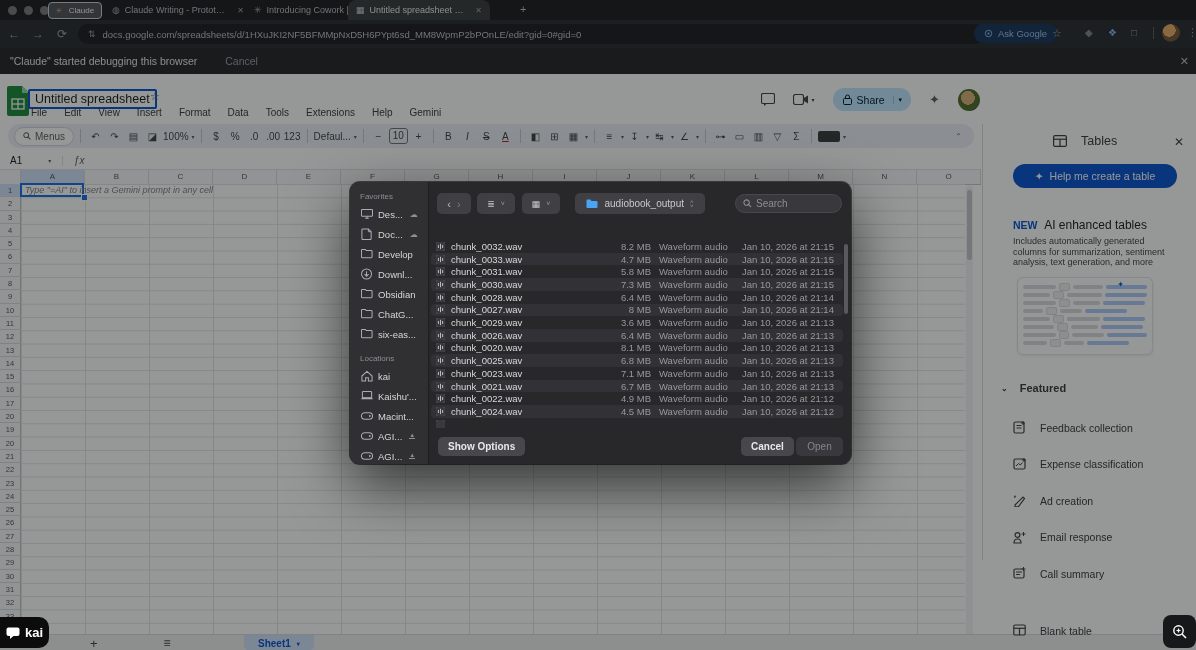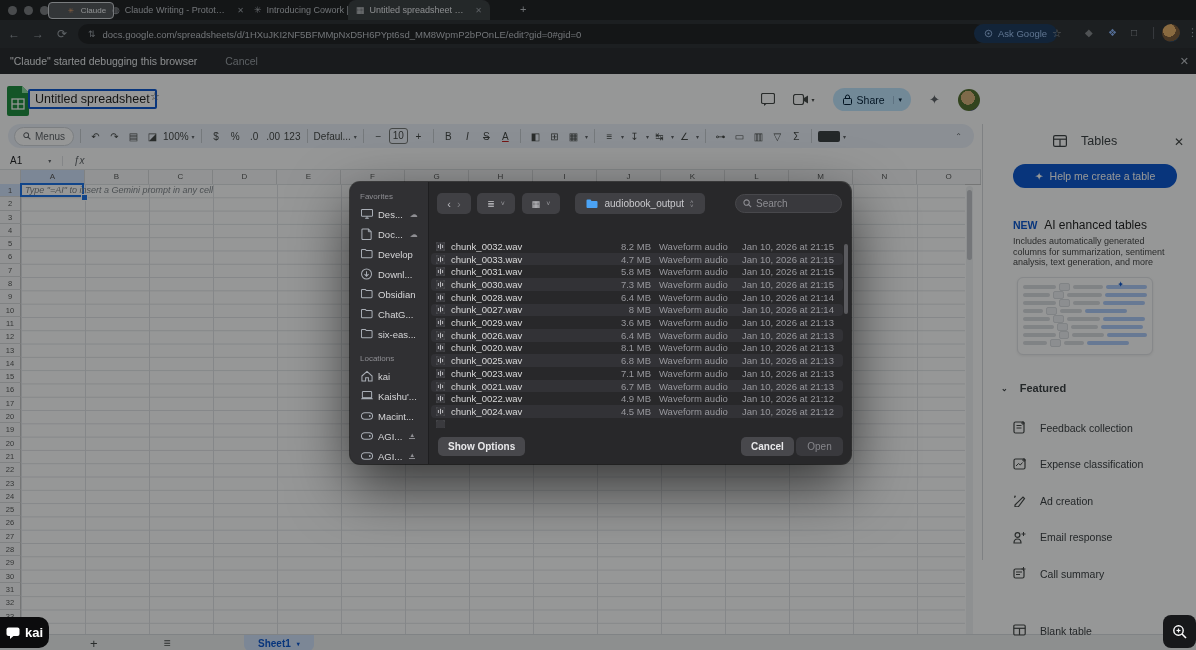--- a/index.html
+++ b/index.html
@@ -11,21 +11,21 @@
   
   #tabstrip{left:0;top:0;width:1196px;height:20px;background:#202124;}
   .tlight{width:9px;height:9px;border-radius:50%;background:#7a7d80;display:inline-block;margin-right:7px;}
   .tab{position:absolute;top:0;height:20px;display:flex;align-items:center;gap:5px;
     color:#bdc1c6;font-size:9px;padding:0 8px;white-space:nowrap;}
   .tab.active{background:#3c4043;border-radius:8px 8px 0 0;color:#e8eaed;}
   .tab .ticon{font-size:9px;opacity:.85;}
   .tab .tclose{font-size:8px;color:#9aa0a6;margin-left:4px;}
   .pinned-tab{position:absolute;left:48px;top:2px;width:52px;height:15px;border:1px solid #cfd2d6;
     border-radius:4px;background:#55585c;display:flex;align-items:center;justify-content:center;gap:7px;
-    color:#f1f3f4;font-size:8px;padding-left:12px;}
+    color:#f1f3f4;font-size:8px;}
   #navbar{left:0;top:20px;width:1196px;height:28px;background:#2e3134;display:flex;align-items:center;}
   .navico{color:#9aa0a6;font-size:12px;width:24px;text-align:center;}
   #urlpill{position:absolute;left:78px;top:4px;width:888px;height:20px;background:#202124;border-radius:11px;
     display:flex;align-items:center;color:#bdc1c6;font-size:9.5px;padding:0 10px;gap:7px;overflow:hidden;white-space:nowrap;}
   #askgoogle{position:absolute;left:974px;top:4px;height:19px;border-radius:10px;background:#1c3a5e;
     color:#9fc2f2;font-size:9.5px;display:flex;align-items:center;gap:5px;padding:0 10px;}
   #banner{left:0;top:48px;width:1196px;height:26px;background:#292a2d;display:flex;align-items:center;}
   #banner .btext{color:#e8eaed;font-size:10.5px;margin-left:10px;}
   #banner .bcancel{color:#9aa0a6;font-size:10.5px;margin-left:28px;}
   #banner .bclose{position:absolute;right:7px;color:#bdc1c6;font-size:11px;}
@@ -203,20 +203,32 @@
       <path d="M2 0h13l7 7v21a2 2 0 0 1-2 2H2a2 2 0 0 1-2-2V2a2 2 0 0 1 2-2z" fill="#1e8e3e"></path>
       <path d="M15 0l7 7h-7z" fill="#8ce0a2"></path>
       <rect x="5" y="13" width="12" height="10" fill="none" stroke="#fff" stroke-width="1.3"></rect>
       <line x1="5" y1="18" x2="17" y2="18" stroke="#fff" stroke-width="1.3"></line>
       <line x1="11" y1="13" x2="11" y2="23" stroke="#fff" stroke-width="1.3"></line>
     </svg>
     <div id="sheets-title-box">
       <span>Untitled spreadsheet</span>
     </div>
     <span class="abs" style="left:150px;top:16px;font-size:11px;color:#5f6368;">☆</span>
+    <div id="menubar">
+        <span>File</span>
+        <span>Edit</span>
+        <span>View</span>
+        <span>Insert</span>
+        <span>Format</span>
+        <span>Data</span>
+        <span>Tools</span>
+        <span>Extensions</span>
+        <span>Help</span>
+        <span>Gemini</span>
+      </div>
 
     <div id="hdr-right">
       <svg width="14" height="13" viewBox="0 0 14 13">
         <rect x="0.5" y="0.5" width="13" height="10" rx="1.5" fill="none" stroke="#444746" stroke-width="1.2"></rect>
         <path d="M3 10.5 3 13 6 10.5z" fill="#444746"></path>
         </svg>
       <span class="row" style="gap:3px">
         <svg width="16" height="11" viewBox="0 0 16 11">
           <rect x="0.5" y="0.5" width="10" height="10" rx="2" fill="none" stroke="#444746" stroke-width="1.2"></rect>
           <path d="M11 4 15 1.5v8L11 7z" fill="#444746"></path>

